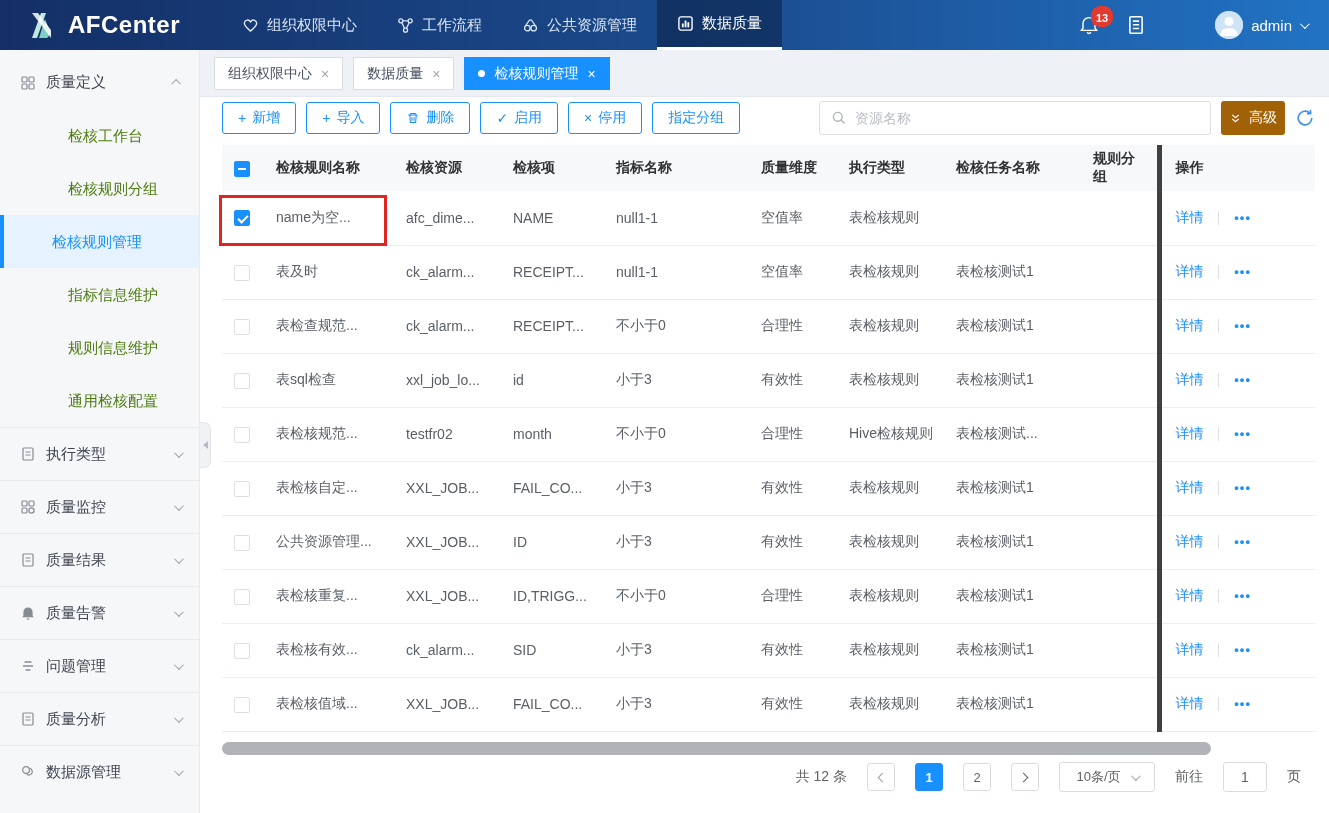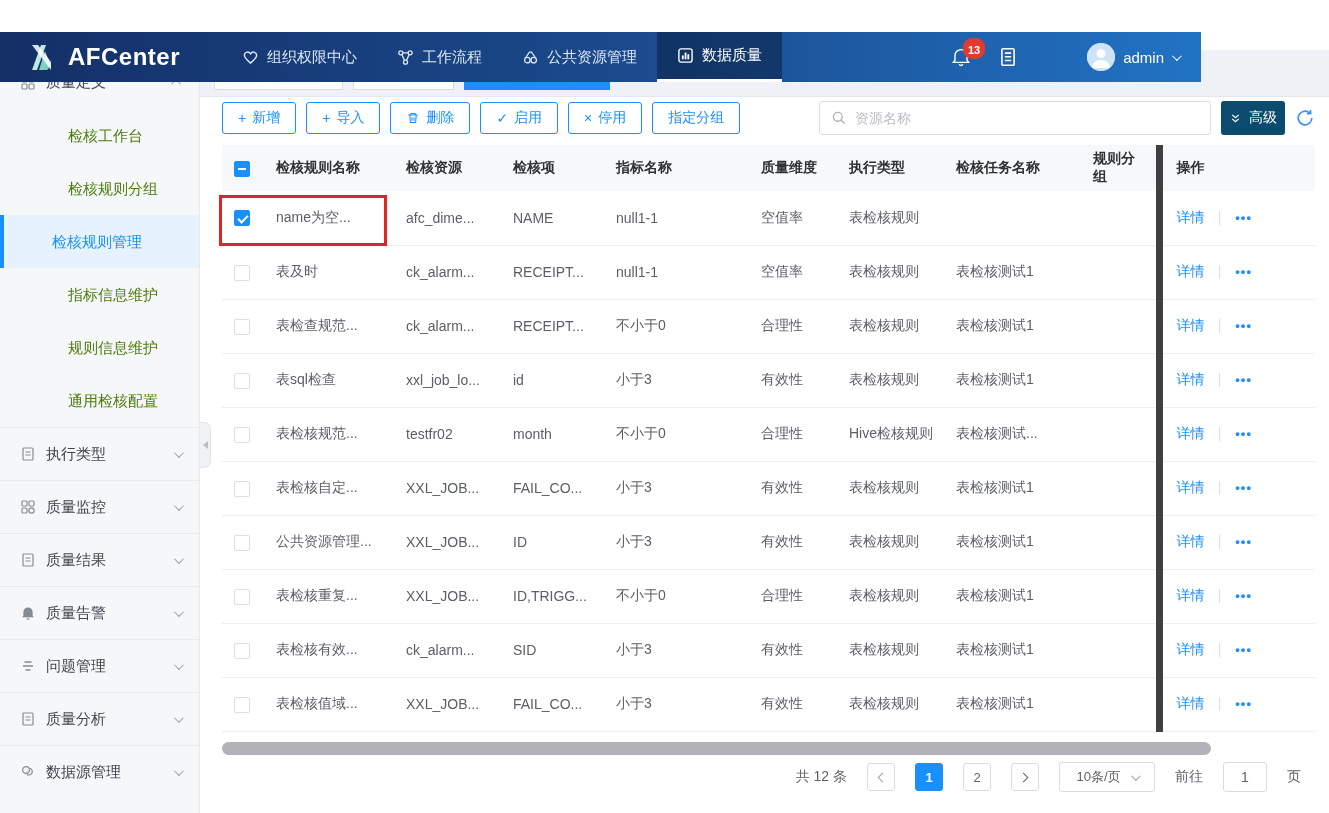--- a/index.html
+++ b/index.html
@@ -1,21 +1,21 @@
 <!DOCTYPE html>
 <html><head>
 <meta charset="utf-8">
 <style>
   * { margin:0; padding:0; box-sizing:border-box; }
   html,body { width:1329px; height:813px; overflow:hidden; font-family:"Liberation Sans", sans-serif; background:#fff; position:relative; }
 
   
-  .topbar { position:absolute; left:0; top:0; width:1201px; height:50px;
+  .topbar { position:absolute; left:0; top:0; width:1329px; height:50px;
     background:linear-gradient(90deg,#142f66 0%,#1b4c8f 55%,#2173c4 100%);
-    display:flex; align-items:stretch; color:#fff; z-index:30;margin-top:32px; }
+    display:flex; align-items:stretch; color:#fff; z-index:30; }
   .logo { display:flex; align-items:center; gap:10px; padding:0 42px 0 26px; cursor:pointer; }
   .logo-text { font-size:24px; font-weight:bold; letter-spacing:.5px; }
   .nav { display:flex; }
   .nav-item { display:flex; align-items:center; gap:8px; padding:0 20px; font-size:15px; color:#dbe6f5; cursor:pointer; }
   .nav-item svg { flex:0 0 auto; }
   .nav-item.active { background:rgba(7,22,52,.45); color:#fff; border-bottom:3px solid #fff; }
   .topbar-right { margin-left:auto; display:flex; align-items:center; gap:28px; padding-right:22px; }
   .bell-wrap { position:relative; cursor:pointer; }
   .badge { position:absolute; top:-9px; right:-14px; background:#e23a2e; color:#fff; font-size:11px;
     line-height:1; padding:7px 5px 3px; border-radius:9px; font-weight:bold; }
@@ -50,31 +50,31 @@
 
   
   .toolbar { position:absolute; left:22px; right:14px; top:4px; height:34px; display:flex; align-items:center; gap:10px; }
   .btn { height:32px; padding:0 15px; background:#fff; border:1px solid #1890ff; border-radius:3px; color:#1890ff;
     font-size:14px; display:inline-flex; align-items:center; gap:6px; cursor:pointer; white-space:nowrap; }
   .btn .bi { font-size:14px; line-height:1; }
   .searchbox { margin-left:auto; width:392px; height:34px; border:1px solid #dcdfe6; border-radius:3px; background:#fff;
     display:flex; align-items:center; gap:8px; padding:0 11px; }
   .searchbox input { border:none; outline:none; flex:1; font-size:14px; color:#333; font-family:"Liberation Sans",sans-serif; }
   .searchbox input::placeholder { color:#b8bcc4; }
-  .btn-adv { width:64px; height:34px; background:#0c4a6e; border:none; border-radius:3px; color:#fff; font-size:14px;
+  .btn-adv { width:64px; height:34px; background:#a16207; border:none; border-radius:3px; color:#fff; font-size:14px;
     display:inline-flex; align-items:center; justify-content:center; gap:7px; cursor:pointer; }
   .refresh { cursor:pointer; display:flex; }
 
   
   .grid { position:absolute; left:22px; top:48px; width:1093px; border-collapse:collapse; table-layout:fixed; }
   .grid th { height:46px; background:#f7f8fa; font-size:14px; font-weight:bold; color:#303133; text-align:left; padding:0 14px; }
   .grid td { height:54px; font-size:14px; color:#5a5e66; padding:0 14px; border-bottom:1px solid #ebeef5; background:#fff;
     white-space:nowrap; overflow:hidden; }
   .grid th.c, .grid td.c { text-align:center; padding:0; }
-  .grid .col-op { border-left:7px solid #404040; }
+  .grid .col-op { border-left:5px solid #404040; }
   .cb { display:inline-block; width:16px; height:16px; border:1px solid #dcdfe6; border-radius:2px; background:#fff; position:relative; vertical-align:middle; cursor:pointer; }
   .cb.checked, .cb.indet { background:#1890ff; border-color:#1890ff; }
   .cb.checked::after { content:""; position:absolute; left:5px; top:1.5px; width:4px; height:8px;
     border-right:2px solid #fff; border-bottom:2px solid #fff; transform:rotate(45deg); }
   .cb.indet::after { content:""; position:absolute; left:3px; top:6px; width:8px; height:2px; background:#fff; }
   .link { color:#1890ff; cursor:pointer; }
   .op-sep { display:inline-block; width:1px; height:14px; background:#dcdfe6; margin:0 11px; vertical-align:middle; }
   .dots { color:#1890ff; font-weight:bold; letter-spacing:1px; cursor:pointer; font-size:13px; }
 
   

